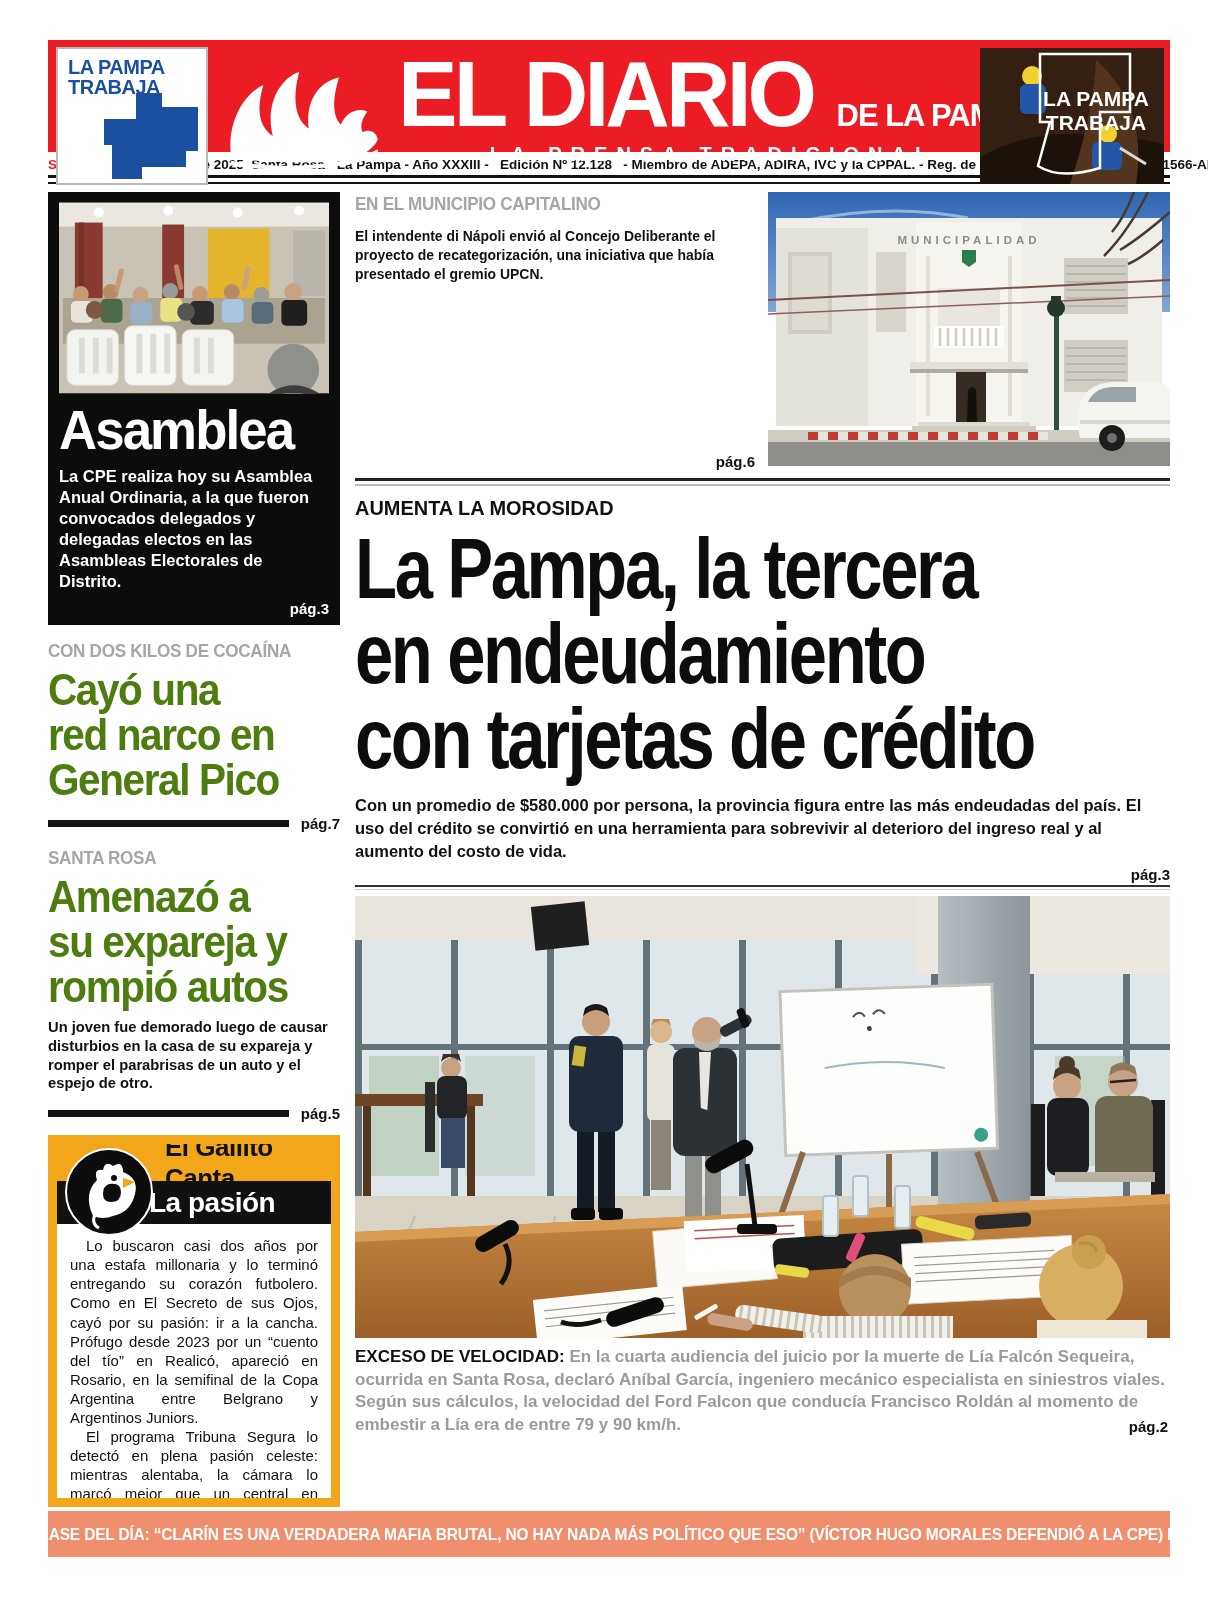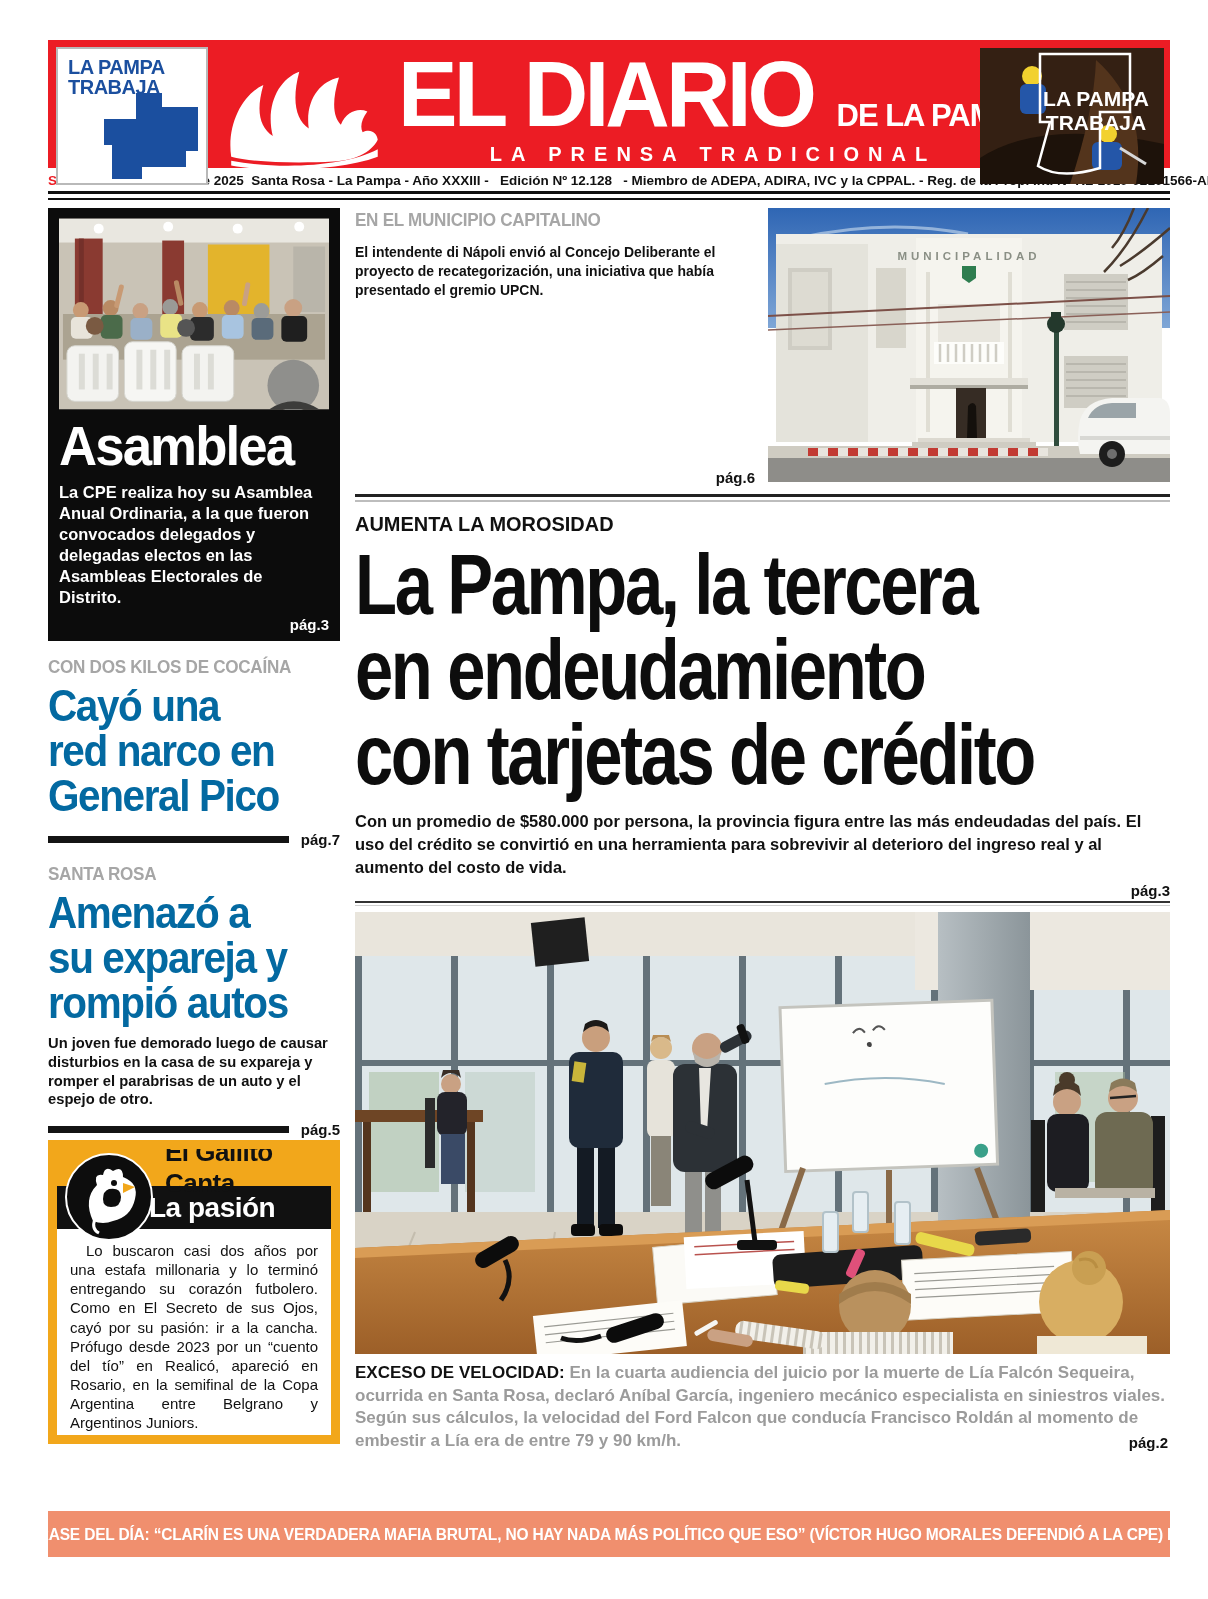--- a/index.html
+++ b/index.html
@@ -1,20 +1,20 @@
 <!DOCTYPE html>
 <html><head>
 <meta charset="utf-8">
 <style>
   html,body{margin:0;padding:0;background:#ffffff;}
   body{width:1208px;height:1599px;overflow:hidden;font-family:"Liberation Sans",sans-serif;color:#111;}
   .page{box-sizing:border-box;width:1208px;height:1599px;padding:40px 38px 0 48px;display:flex;flex-direction:column;}
 
   
-  .masthead{position:relative;height:128px;background:#EC1C24;display:flex;align-items:center;flex:0 0 auto;}
+  .masthead{position:relative;height:112px;background:#EC1C24;display:flex;align-items:center;flex:0 0 auto;}
   .logo-box{position:absolute;left:8px;top:7px;width:152px;height:138px;background:#fff;border:2px solid #b9b9b9;box-sizing:border-box;}
   .logo-text{position:absolute;left:10px;top:8px;font-weight:bold;color:#1B4F9F;font-size:20px;line-height:1.0;letter-spacing:-0.5px;}
   .logo-map{position:absolute;left:44px;top:44px;width:100px;height:88px;}
   .rooster{position:absolute;left:172px;top:28px;width:168px;height:104px;}
   .mast-center{position:absolute;left:350px;top:8px;width:630px;text-align:center;color:#fff;}
   .mast-title-row{white-space:nowrap;}
   .mast-title{font-size:93px;font-weight:bold;letter-spacing:-4px;line-height:1.0;display:inline-block;transform:scaleX(.96);transform-origin:left center;}
   .mast-sub{font-size:31px;font-weight:bold;display:inline-block;margin-left:6px;letter-spacing:-1px;}
   .mast-tagline{font-size:20px;font-weight:bold;letter-spacing:9px;margin-top:2px;}
   .promo{position:absolute;right:6px;top:8px;width:184px;height:136px;overflow:hidden;}
@@ -29,28 +29,28 @@
   .col-left{flex:0 0 292px;width:292px;}
   .col-main{flex:1 1 auto;min-width:0;}
 
   
   .asamblea-card{background:#0c0c0c;color:#fff;padding:10px 11px 8px;box-sizing:border-box;}
   .asamblea-photo{width:100%;height:192px;display:block;}
   .asamblea-title{font-size:55px;font-weight:bold;margin:4px 0 4px;letter-spacing:-2px;transform:scaleX(.96);transform-origin:0 50%;}
   .asamblea-body{font-size:17px;font-weight:bold;line-height:1.24;margin:0;transform:scaleX(.97);transform-origin:0 0;width:103%;}
   .page-ref-w{text-align:right;font-size:15px;font-weight:bold;margin-top:8px;}
   .kicker{color:#A6A6A6;font-weight:bold;font-size:18px;letter-spacing:-0.3px;margin-top:16px;transform:scaleX(.95);transform-origin:0 0;}
-  .left-headline{font-size:44px;font-weight:bold;line-height:1.02;letter-spacing:-1.5px;margin:6px 0 0;color:#0369a1;}
+  .left-headline{font-size:44px;font-weight:bold;line-height:1.02;letter-spacing:-1.5px;margin:6px 0 0;color:#4d7c0f;}
   .left-headline span{display:block;transform:scaleX(.92);transform-origin:0 0;white-space:nowrap;}
   .page-bar{display:flex;align-items:center;margin-top:12px;text-align:right;}
   .page-bar .bar{flex:1;height:7px;background:#141414;margin-right:12px;}
   .page-bar .pg{font-size:15px;font-weight:bold;}
   .left-deck{font-size:15.5px;font-weight:bold;line-height:1.22;margin:8px 0 0;transform:scaleX(.95);transform-origin:0 0;width:105%;}
 
-  .gallito-box{margin-top:2px;border:9px solid #F2A71B;background:#fff;position:relative;height:304px;box-sizing:border-box;overflow:hidden;}
+  .gallito-box{margin-top:13px;border:9px solid #F2A71B;background:#fff;position:relative;height:372px;box-sizing:border-box;overflow:hidden;}
   .gallito-head1{background:#F2A71B;height:37px;display:flex;align-items:center;padding-left:108px;font-size:26px;font-weight:bold;color:#111;letter-spacing:-0.5px;}
   .gallito-head2{background:#111;height:43px;display:flex;align-items:center;padding-left:92px;font-size:28px;font-weight:bold;color:#fff;letter-spacing:-0.5px;}
   .gallito-logo{position:absolute;left:8px;top:4px;width:88px;height:88px;}
   .gallito-body{padding:12px 13px 0;}
   .gallito-body p{margin:0;font-size:15px;line-height:1.27;text-align:justify;text-indent:16px;}
 
   
   .story1{display:grid;grid-template-columns:1fr 402px;column-gap:12px;height:280px;gap:9px;}
   .story1-text{position:relative;}
   .red-headline{color:#D5403E;font-size:46px;font-weight:bold;line-height:1.04;letter-spacing:-1.5px;margin:4px 0 0;}

